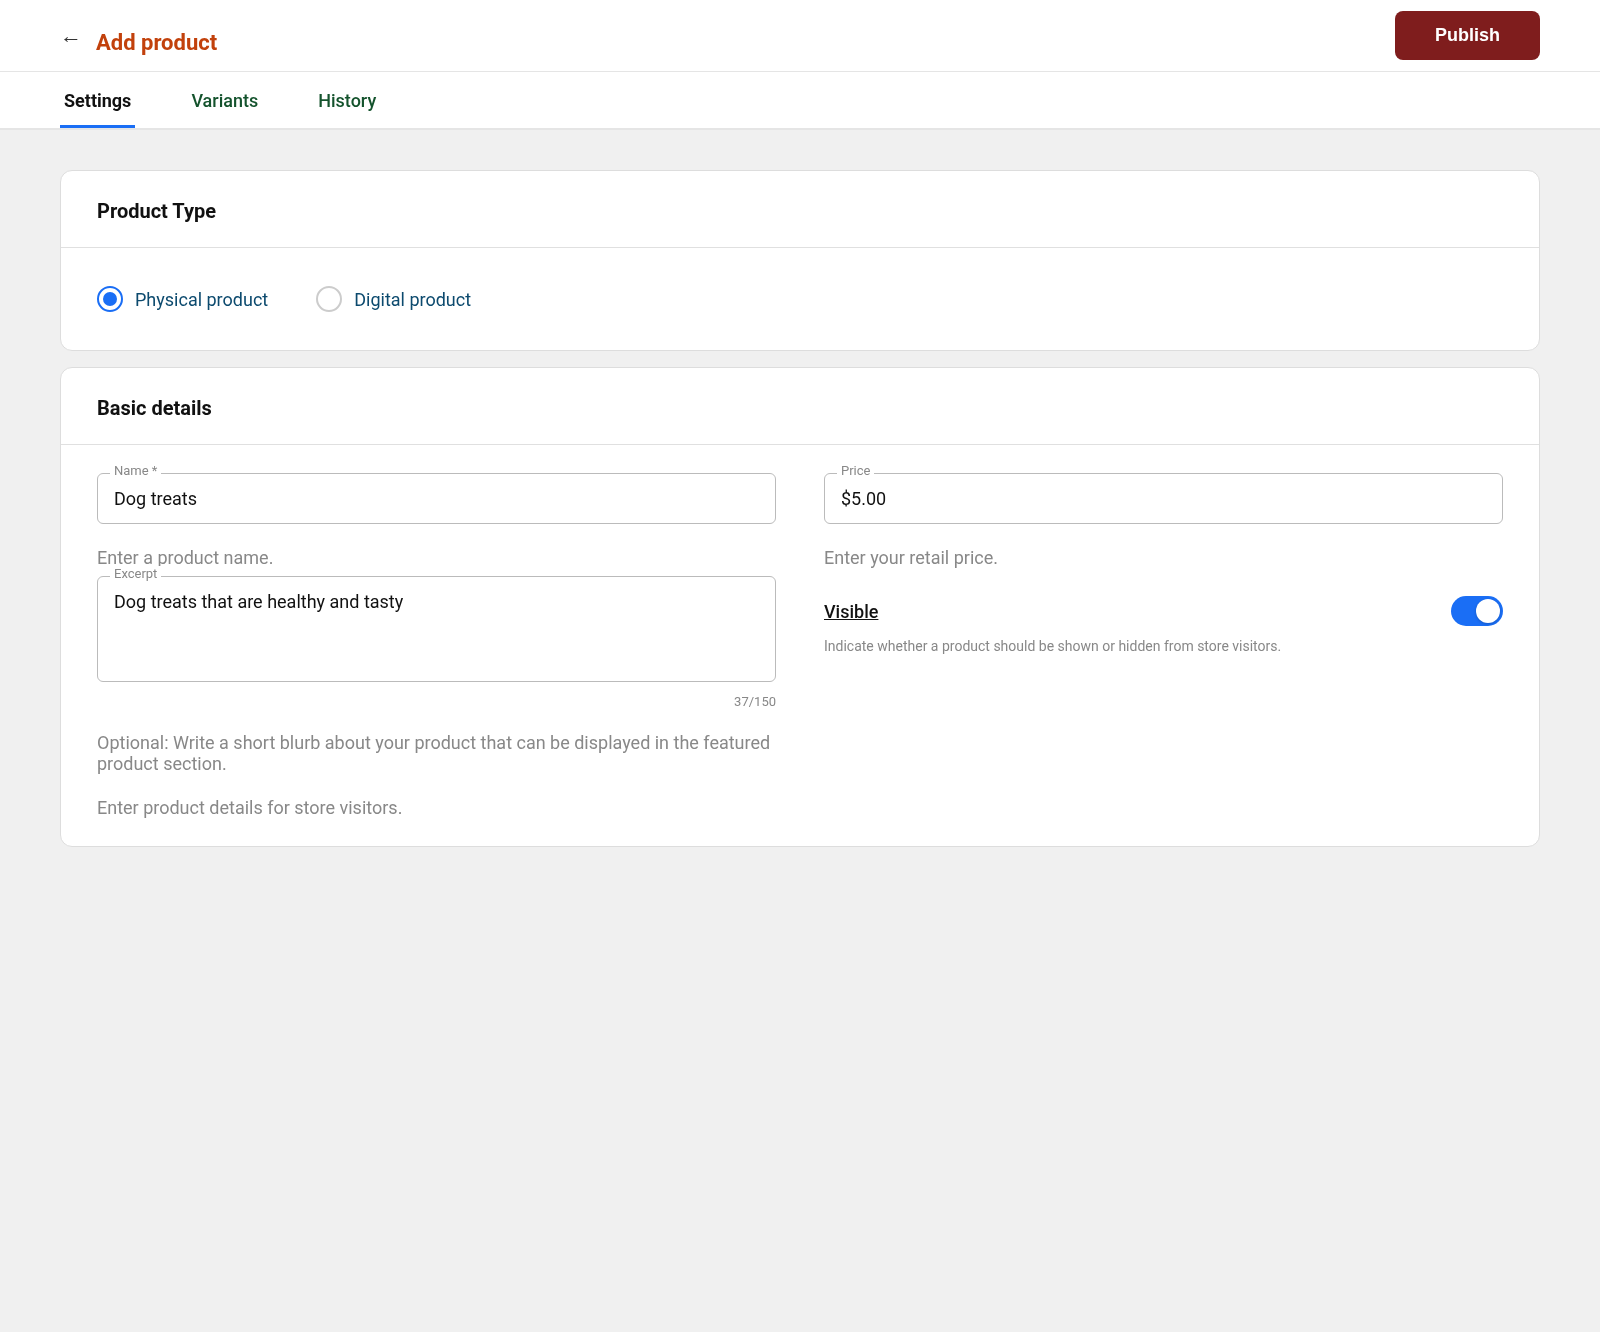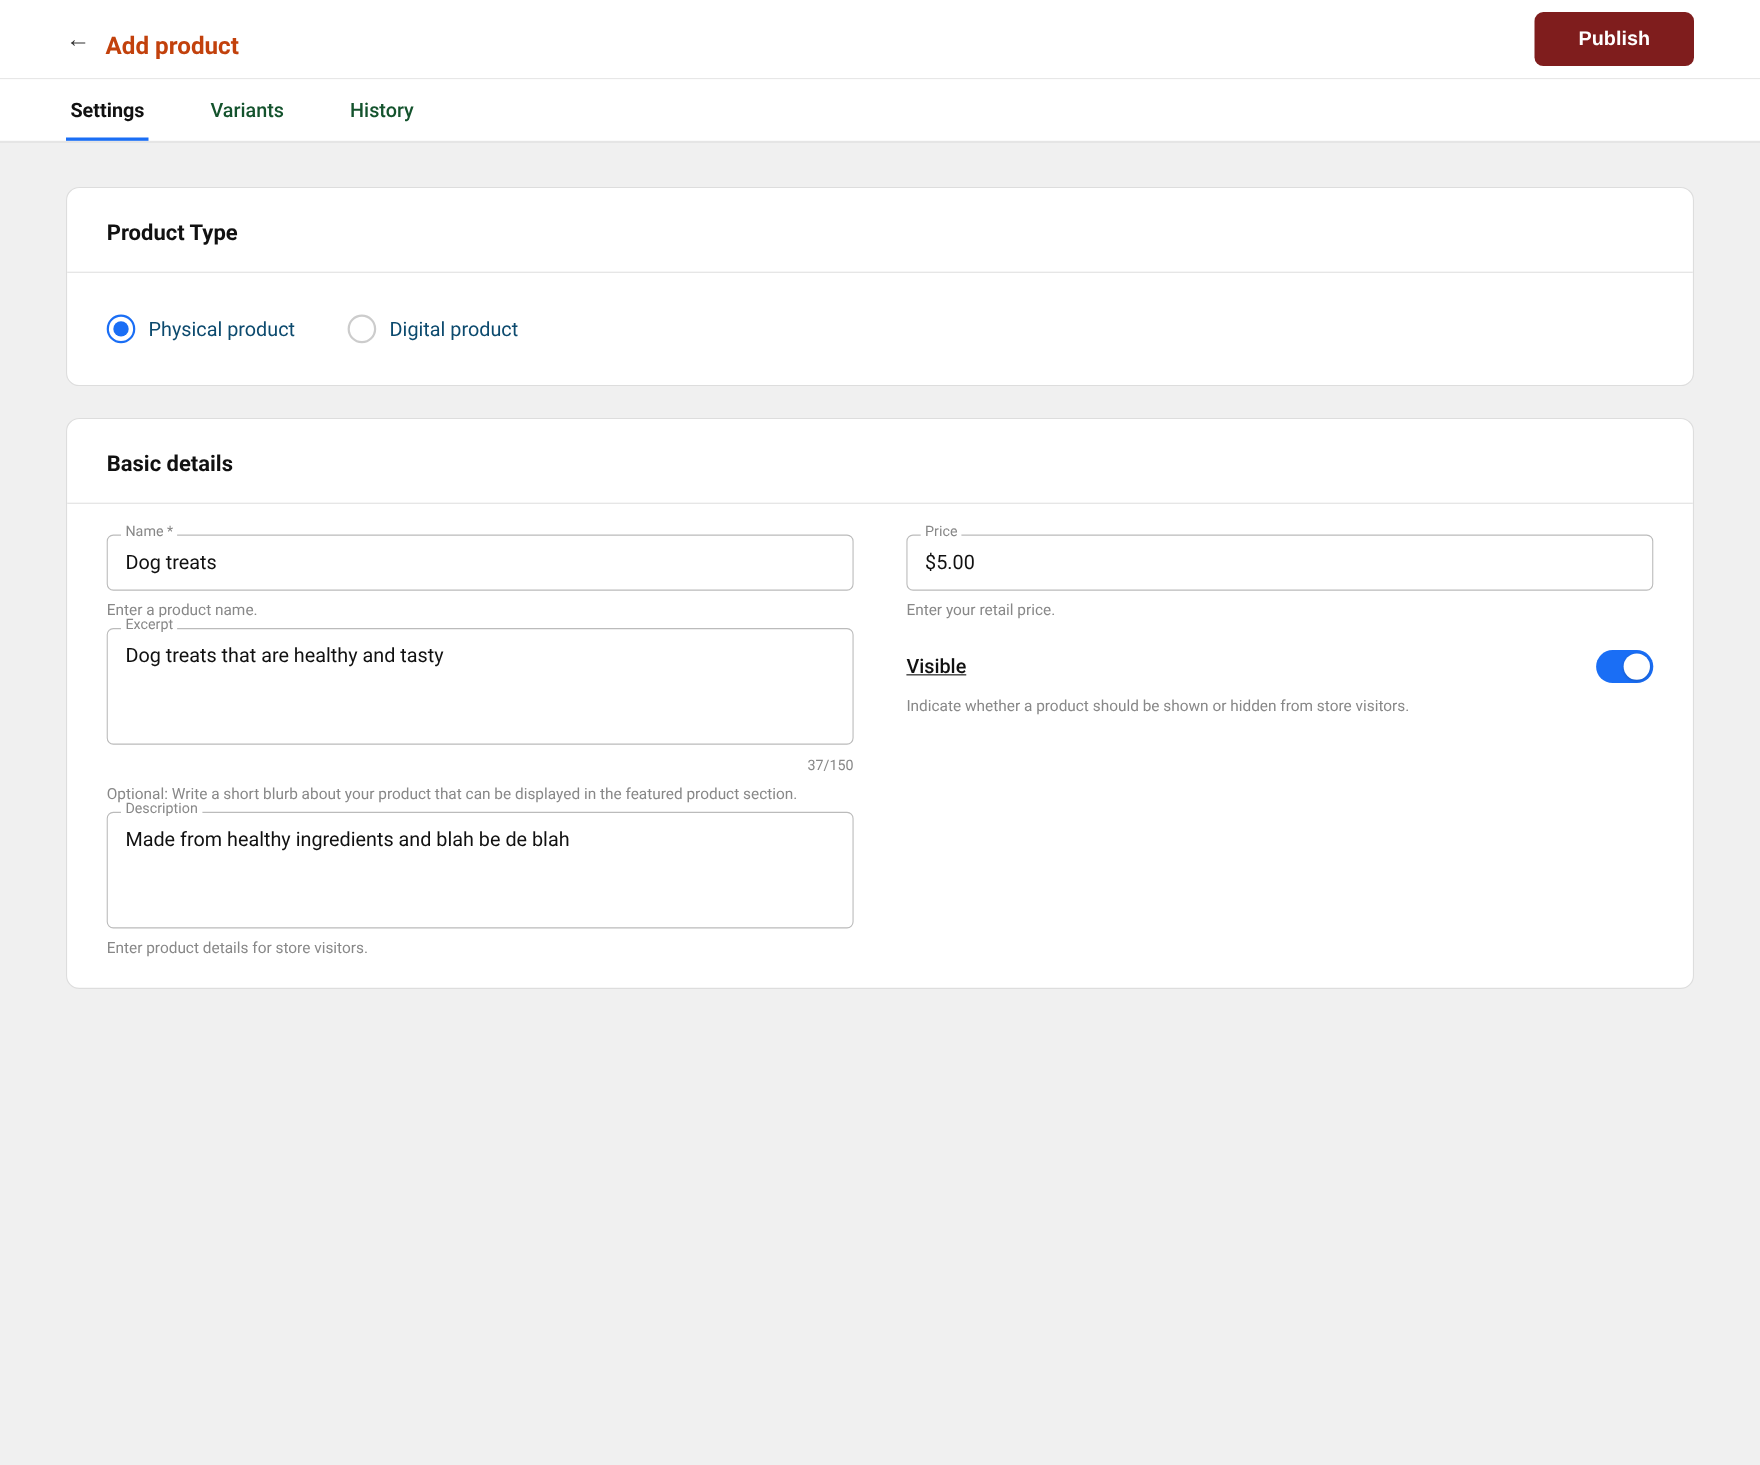--- a/index.html
+++ b/index.html
@@ -75,21 +75,21 @@
       color: #111;
       font-weight: 700;
       border-bottom: 3px solid #1a6ef5;
     }
 
     
     .main-content {
       padding: 40px 60px;
       display: flex;
       flex-direction: column;
-      gap: 29px;
+      gap: 16px;
     }
 
     
     .card {
       background: #fff;
       border-radius: 12px;
       border: 1px solid #ddd;
       overflow: hidden;
     }
     .card-title-row {
@@ -184,23 +184,23 @@
       font-size: 18px;
       color: #111;
       padding: 14px 16px;
       border-radius: 6px;
       background: transparent;
       font-family: inherit;
       resize: none;
       min-height: 100px;
     }
     .field-hint {
-      font-size: 14px;
+      font-size: 18px;
       color: #888;
-      margin-top: 2px;
+      margin-top: 15px;
     }
     .char-count {
       font-size: 13px;
       color: #888;
       text-align: right;
       margin-top: 4px;
     }
 
     
     .visible-row {
@@ -317,24 +317,20 @@
           <div class="form-group description-wrapper">
             <div class="field-wrapper">
               <span class="field-label">Excerpt</span>
               <textarea class="field-textarea" style="">Dog treats that are healthy and tasty</textarea>
             </div>
             <div class="char-count">37/150</div>
             <span class="field-hint">Optional: Write a short blurb about your product that can be displayed in the featured product section.</span>
           </div>
 
           <div class="form-group description-wrapper">
-            <div class="field-wrapper">
-              <span class="field-label">Description</span>
-              <textarea class="field-textarea" style="">Made from healthy ingredients and blah be de blah</textarea>
-            </div>
             <span class="field-hint">Enter product details for store visitors.</span>
           </div>
 
         </div>
 
         <div class="right-col">
 
           <div class="form-group">
             <div class="field-wrapper">
               <span class="field-label">Price</span>

